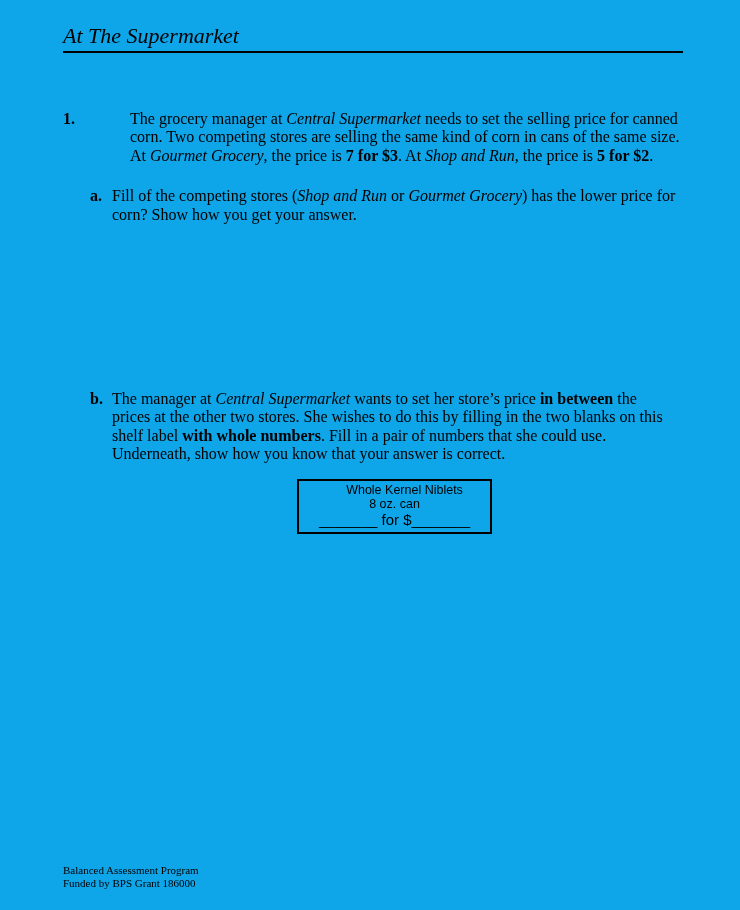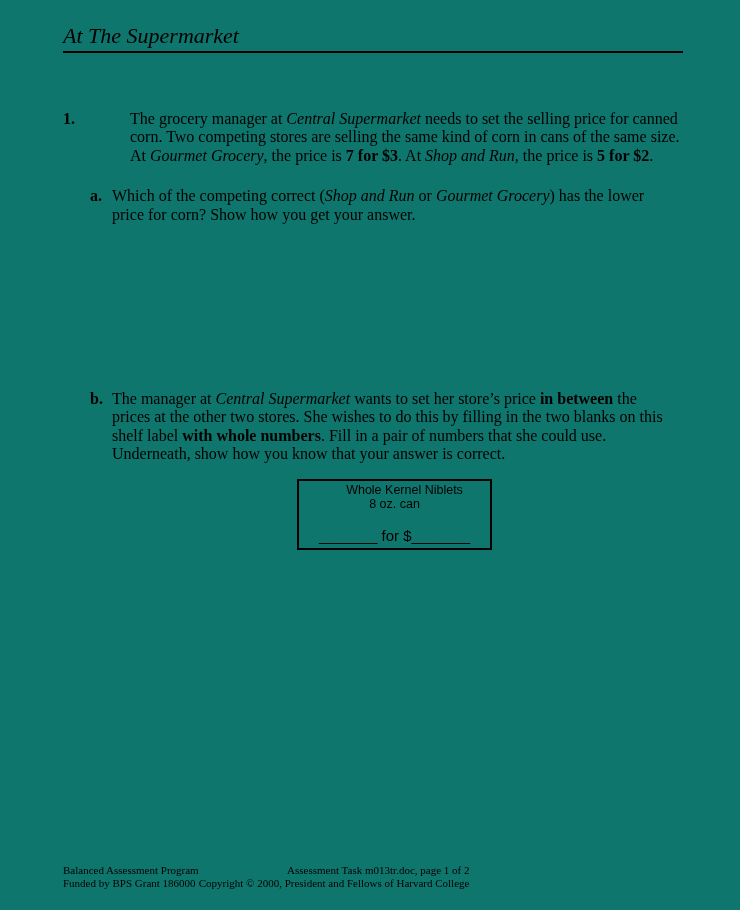--- a/index.html
+++ b/index.html
@@ -1,21 +1,21 @@
 <!DOCTYPE html>
 <html><head>
 <meta charset="utf-8">
 <style>
   * { margin:0; padding:0; box-sizing:border-box; }
   html, body { background:#ffffff; }
   .page {
     position:relative;
     width:740px;
     height:910px;
-    background:#0f766e;
+    background:#0ea5e9;
     color:#000000;
     font-family:"Liberation Serif","DejaVu Serif",serif;
     overflow:hidden;
   }
   .title-block {
     margin:23px 57px 0 63px;
     border-bottom:2px solid #000000;
     padding-bottom:2px;
   }
   .page-title {
@@ -56,28 +56,29 @@
     width:195px;
     margin:15px 0 0 297px;
     border:2px solid #000000;
     padding:2px 0 4px 0;
     text-align:center;
     font-family:"Liberation Sans","DejaVu Sans",sans-serif;
   }
   .sl-product { font-size:19px; line-height:21px; }
   .sl-desc { font-size:12.5px; line-height:14px;padding-left:20px; }
   .sl-size { font-size:12.5px; line-height:14px; }
-  .sl-price { font-size:15px; line-height:17px; margin-top:16px; white-space:nowrap; }
+  .sl-price { font-size:15px; line-height:17px; margin-top:0; white-space:nowrap; }
   .sl-blank { letter-spacing:0; }
   .footer {
     position:absolute;
     top:864px;
     left:63px;
     right:56px;
     display:flex;
+    justify-content:space-between;
     font-size:11px;
     line-height:13.4px;
   }
   .footer-right { text-align:right; }
 </style>
 </head>
 <body>
 
 <div class="page">
 
@@ -85,21 +86,21 @@
     <h1 class="page-title">At The Supermarket</h1>
   </div>
 
   <div class="question">
     <span class="q-num">1.</span>
     <p class="q-body"><span class="seg-normal">The grocery manager at </span><span class="seg-italic">Central Supermarket</span><span class="seg-normal"> needs to set the selling price for canned corn. Two competing stores are selling the same kind of corn in cans of the same size. At </span><span class="seg-italic">Gourmet Grocery</span><span class="seg-normal">, the price is </span><span class="seg-bold">7 for $3</span><span class="seg-normal">. At </span><span class="seg-italic">Shop and Run</span><span class="seg-normal">, the price is </span><span class="seg-bold">5 for $2</span><span class="seg-normal">.</span></p>
   </div>
 
   <div class="part">
     <span class="part-letter">a.</span>
-    <p class="part-body"><span class="seg-normal">Which of the competing correct (</span><span class="seg-italic">Shop and Run</span><span class="seg-normal"> or </span><span class="seg-italic">Gourmet Grocery</span><span class="seg-normal">) has the lower price for corn? Show how you get your answer.</span></p>
+    <p class="part-body"><span class="seg-normal">Fill of the competing stores (</span><span class="seg-italic">Shop and Run</span><span class="seg-normal"> or </span><span class="seg-italic">Gourmet Grocery</span><span class="seg-normal">) has the lower price for corn? Show how you get your answer.</span></p>
   </div>
 
   <div class="part part-b">
     <span class="part-letter">b.</span>
     <p class="part-body"><span class="seg-normal">The manager at </span><span class="seg-italic">Central Supermarket</span><span class="seg-normal"> wants to set her store’s price </span><span class="seg-bold">in between</span><span class="seg-normal"> the prices at the other two stores. She wishes to do this by filling in the two blanks on this shelf label </span><span class="seg-bold">with whole numbers</span><span class="seg-normal">.  Fill in a pair of numbers that she could use. Underneath, show how you know that your answer is correct.</span></p>
   </div>
 
   <div class="shelf-label">
     <div class="sl-desc">Whole Kernel Niblets</div>
     <div class="sl-size">8 oz. can</div>
@@ -107,19 +108,15 @@
       <span class="sl-blank">_______</span>
       <span>for $</span><span class="sl-blank">_______</span>
     </div>
   </div>
 
   <div class="footer">
     <div class="footer-left">
       <div>Balanced Assessment Program</div>
       <div>Funded by BPS Grant 186000</div>
     </div>
-    <div class="footer-right">
-      <div>Assessment Task m013tr.doc, page 1 of 2</div>
-      <div>Copyright © 2000, President and Fellows of Harvard College</div>
-    </div>
   </div>
 
 </div>
 
 </body></html>

